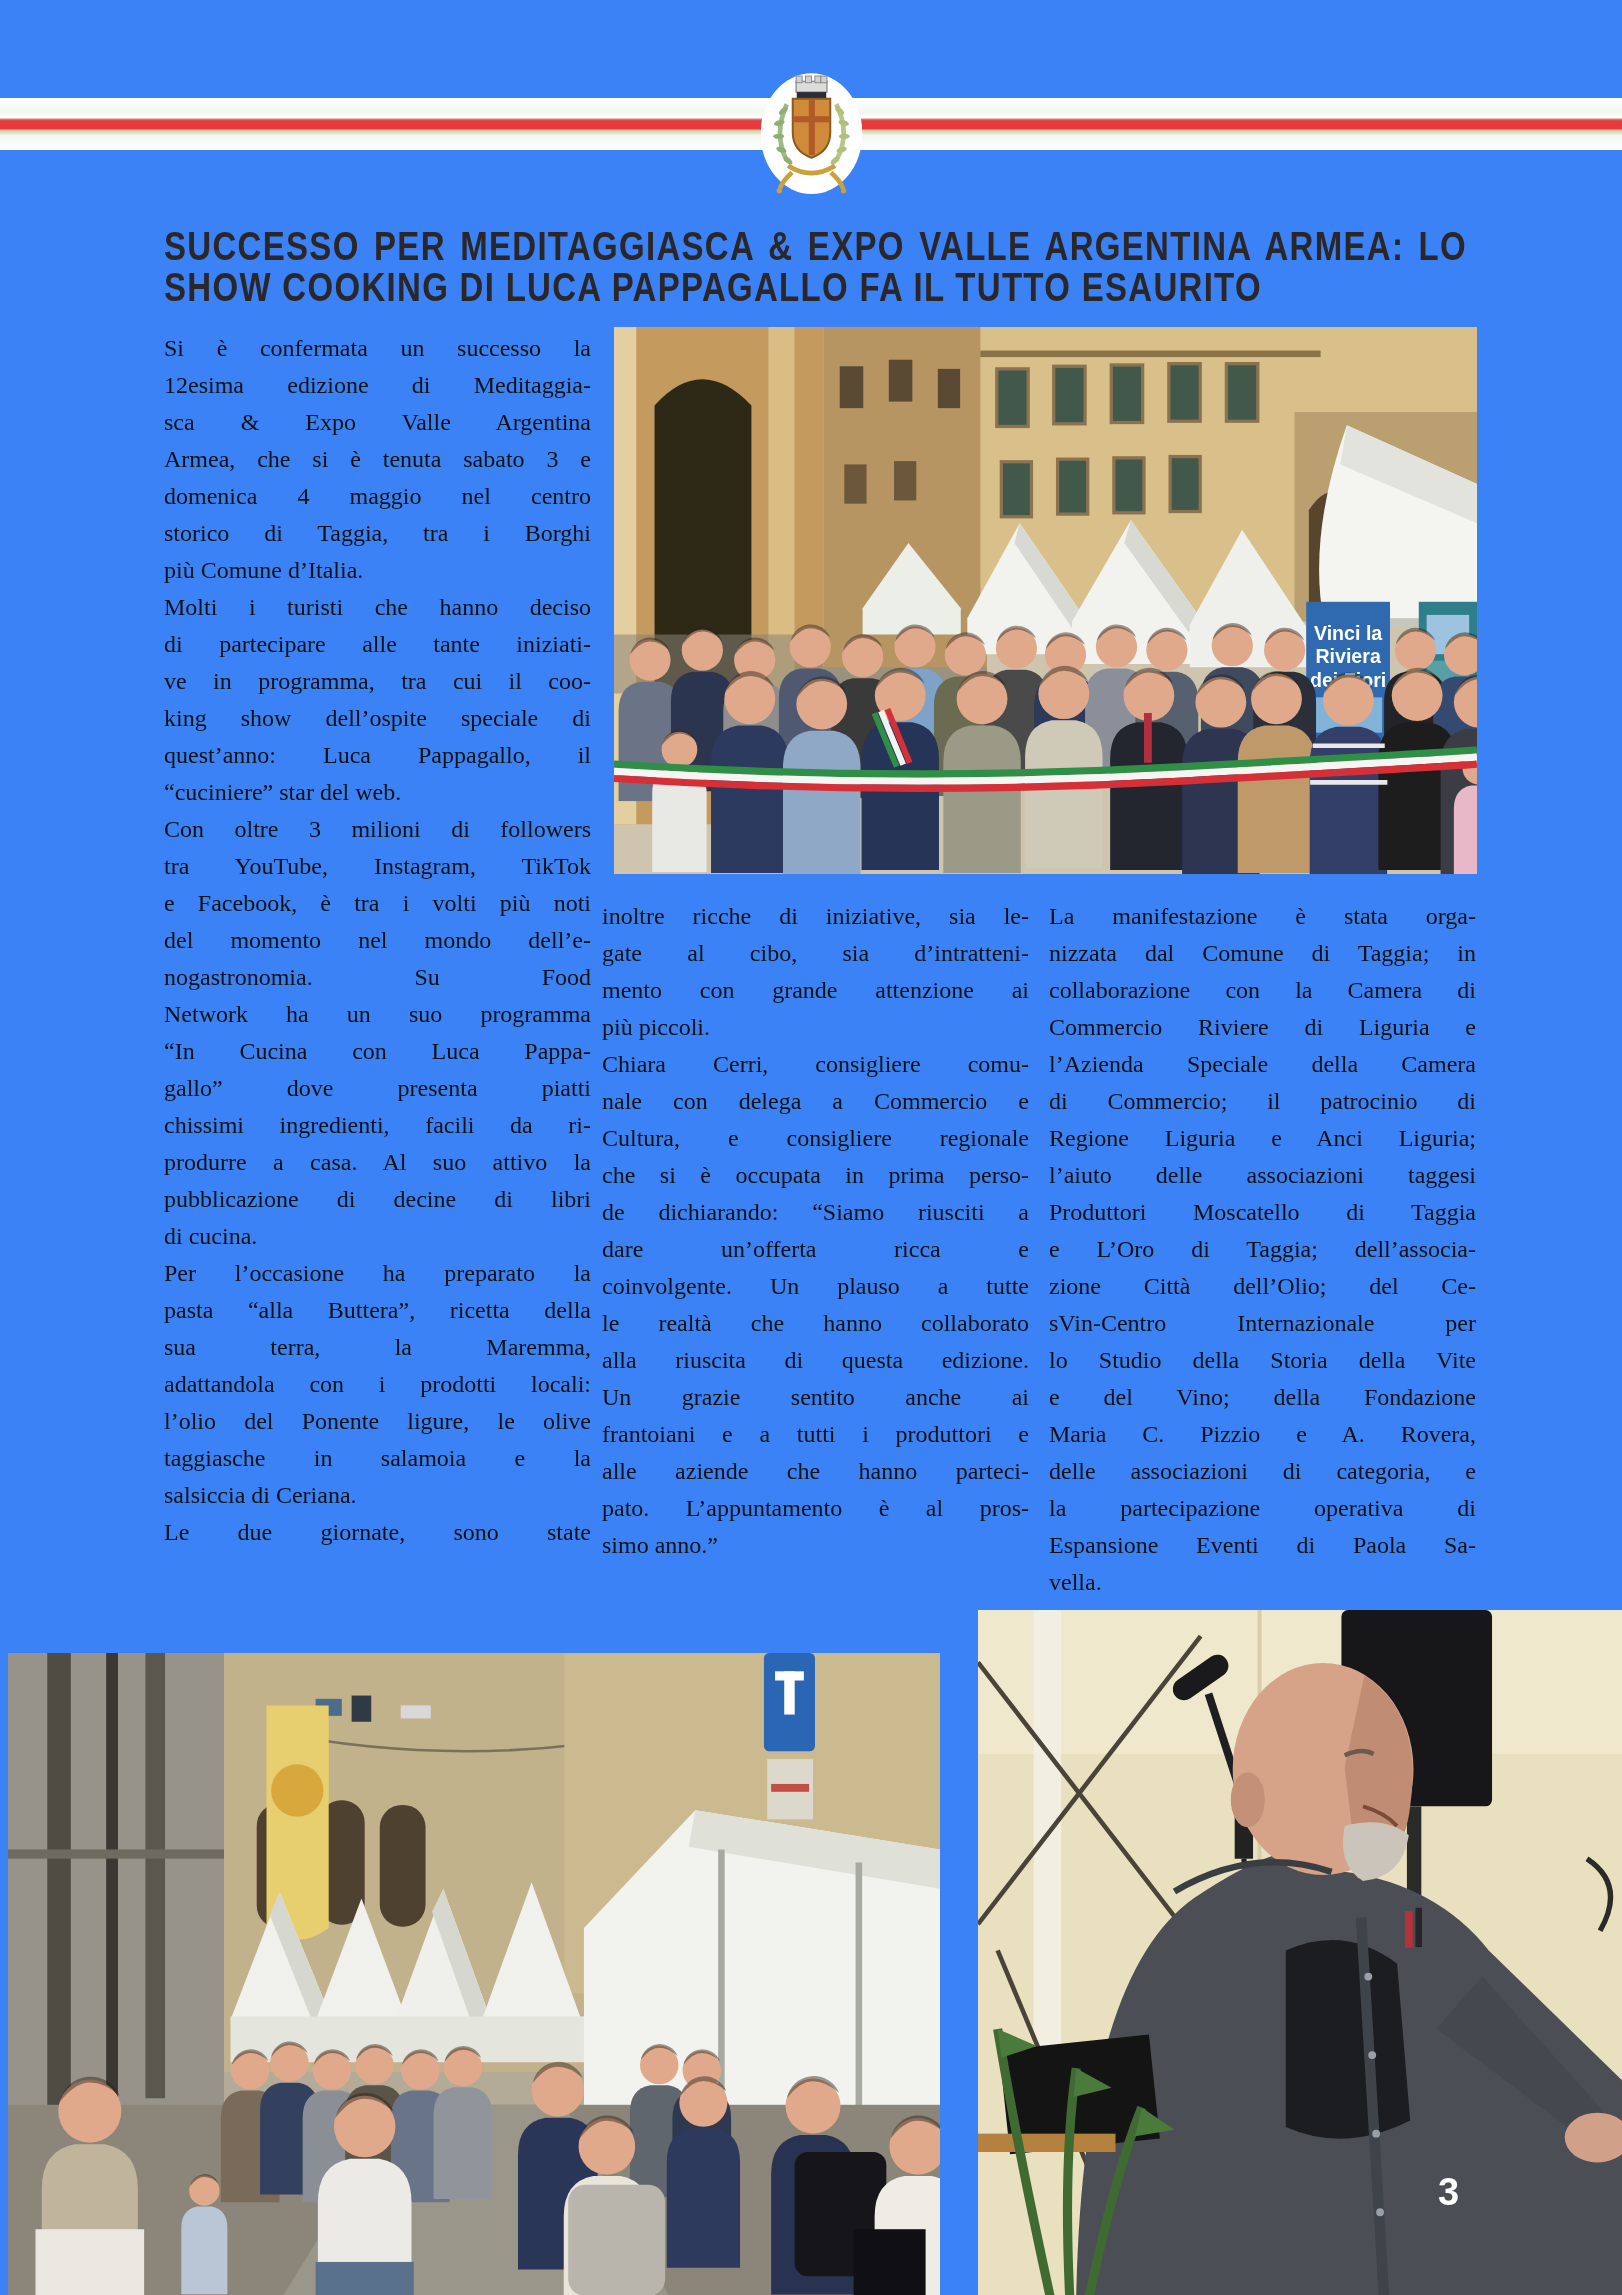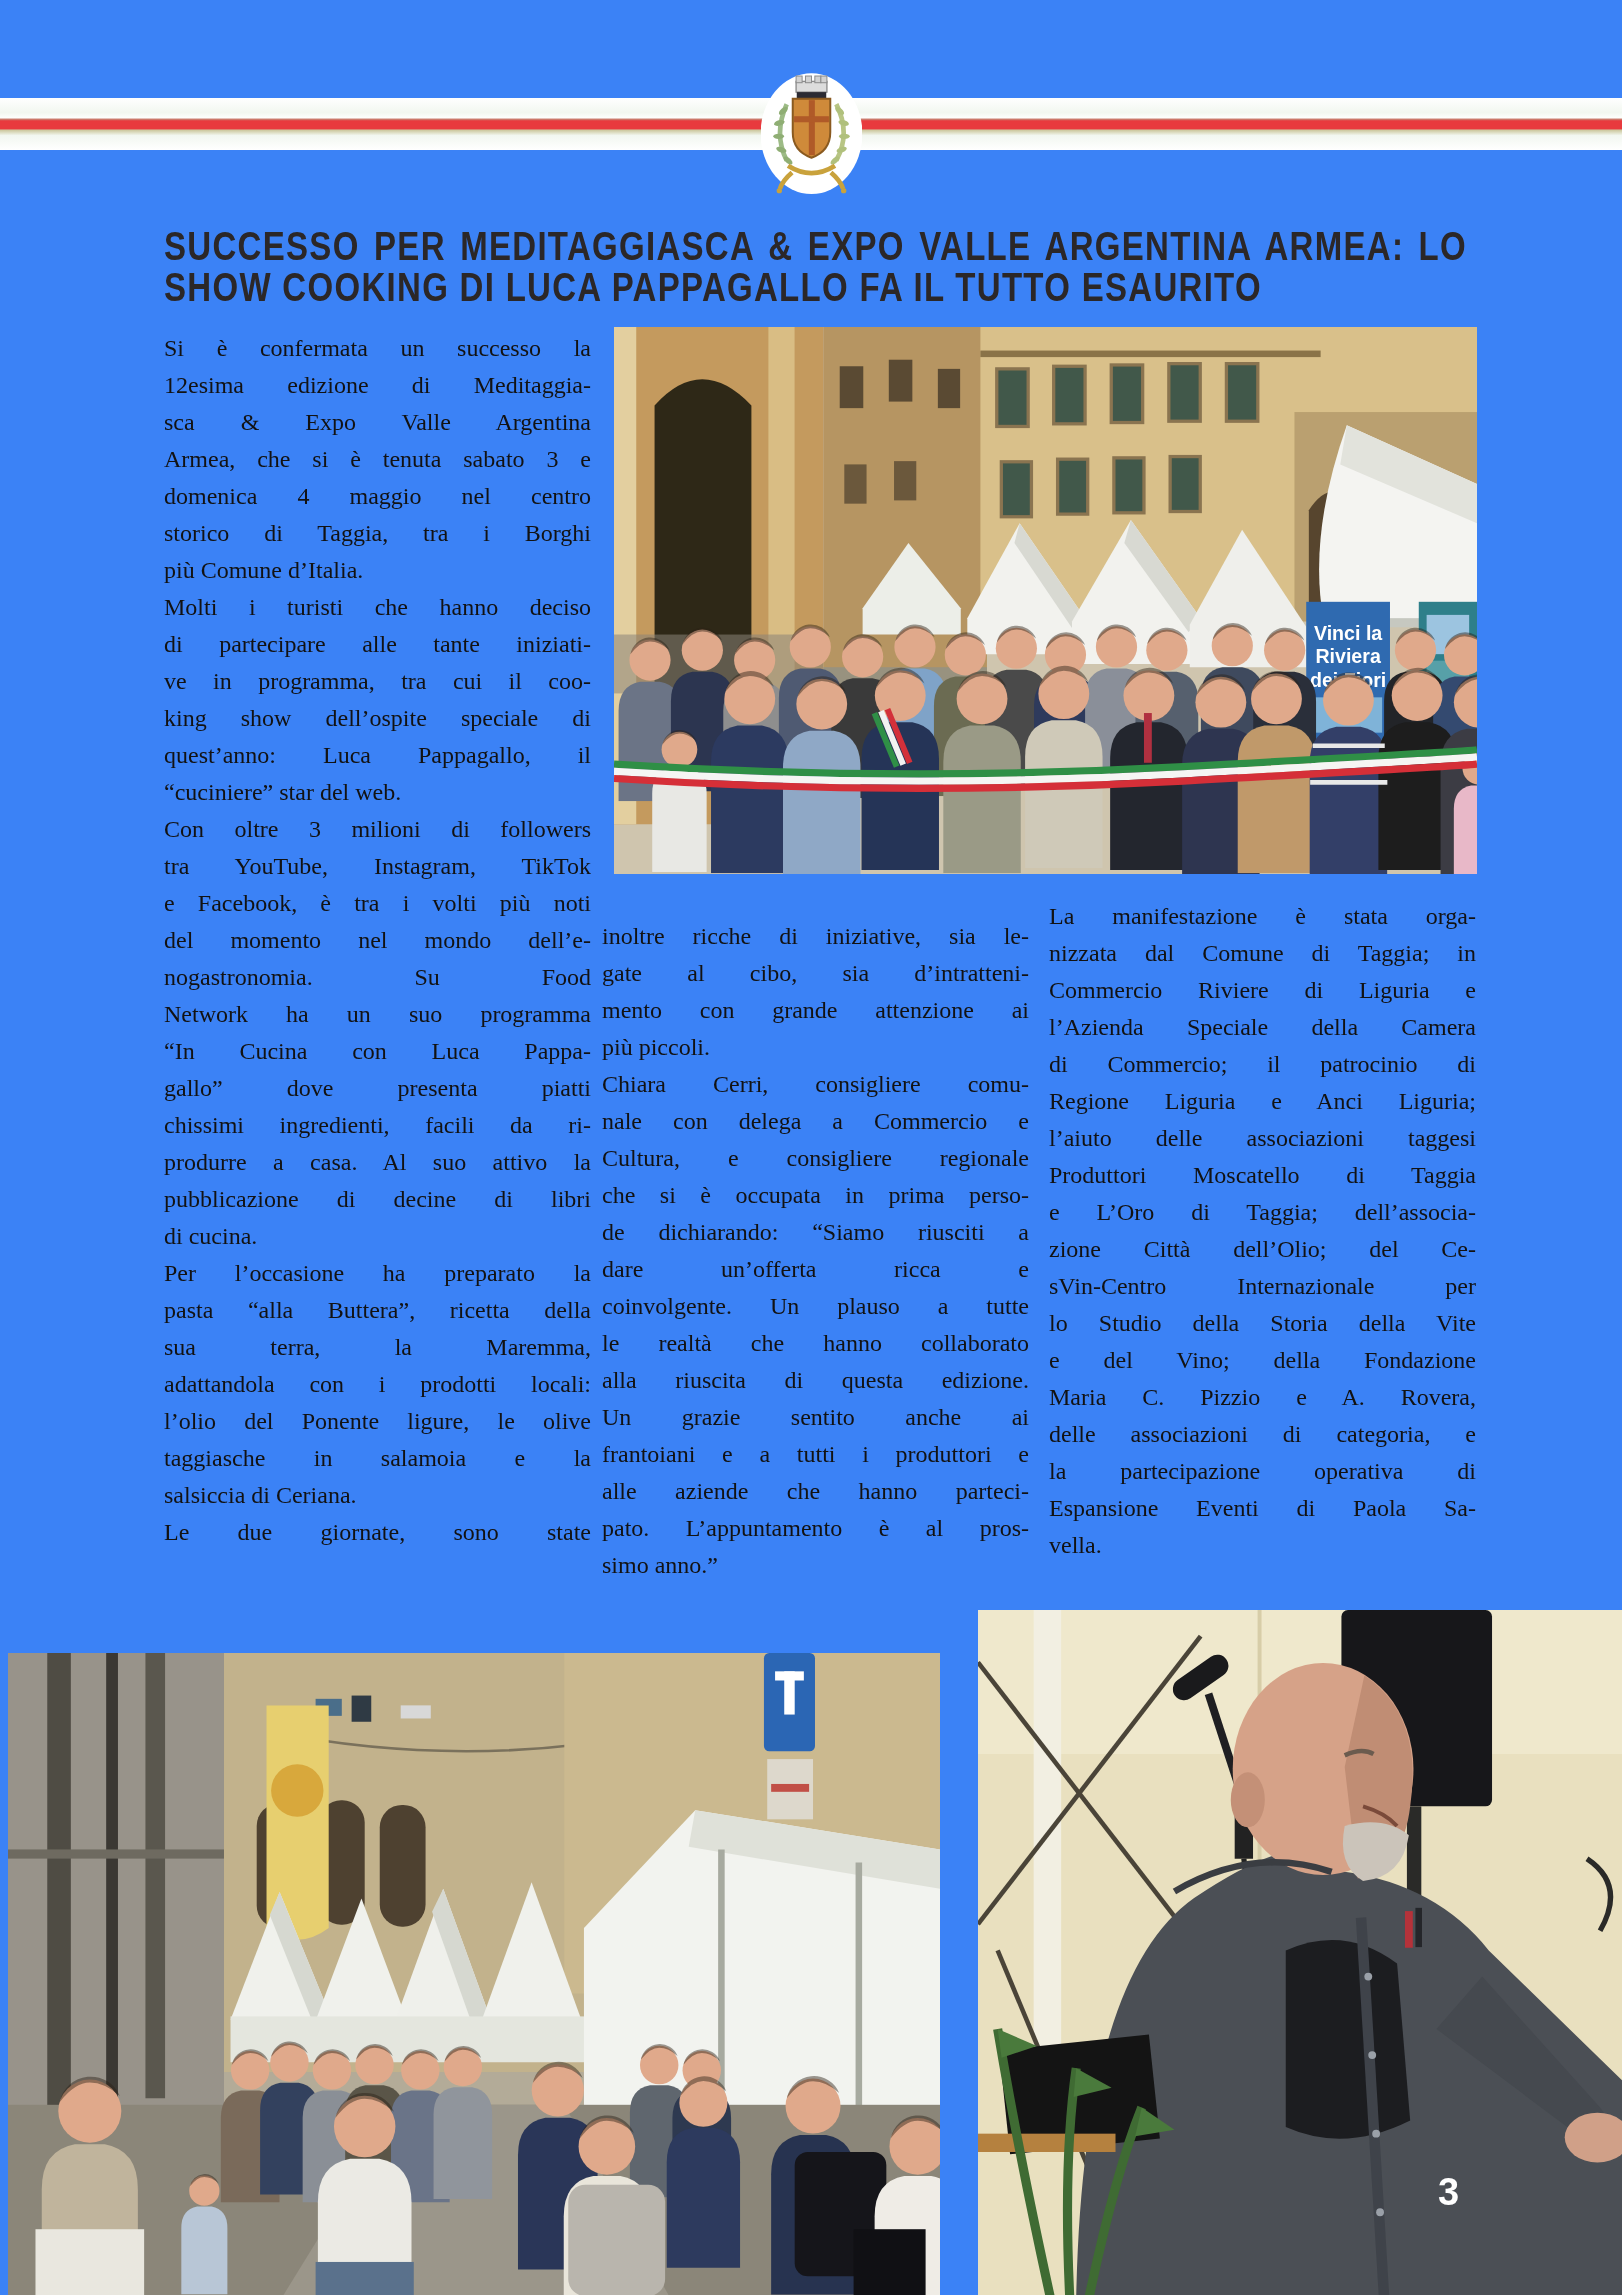--- a/index.html
+++ b/index.html
@@ -13,21 +13,21 @@
   .hl{position:absolute;left:164px;width:1303px;font-family:"Liberation Sans",sans-serif;
       font-weight:700;color:#2b2728;font-size:33px;line-height:34px;letter-spacing:1.3px;
       transform:scaleY(1.24);transform-origin:0 0;white-space:normal;}
   .hl1{top:225px;text-align:justify;text-align-last:justify;}
   .hl2{top:266px;text-align:left;}
   
   .col{position:absolute;width:427px;font-size:24px;line-height:37px;color:#121212;}
   .col .line{text-align:justify;text-align-last:justify;height:37px;overflow:visible;}
   .col .line.end{text-align-last:left;}
   #col1{left:164px;top:330px;}
-  #col2{left:602px;top:898px;margin-top:20px;}
+  #col2{left:602px;top:898px;}
   #col3{left:1049px;top:898px;}
   
   .photo{position:absolute;display:block;}
   #photoTop{left:614px;top:327px;width:863px;height:547px;}
   #photoStreet{left:7.9px;top:1653px;width:932px;height:643px;}
   #photoCook{left:978px;top:1610px;width:645px;height:686px;}
   .pageno{position:absolute;left:1438px;top:2171px;width:39px;
     font-family:"Liberation Sans",sans-serif;font-weight:800;font-size:38px;color:#ffffff;}
   svg{display:block;}
 </style>
@@ -264,20 +264,21 @@
       <div class="line">alla riuscita di questa edizione.</div>
       <div class="line">Un grazie sentito anche ai</div>
       <div class="line">frantoiani e a tutti i produttori e</div>
       <div class="line">alle aziende che hanno parteci-</div>
       <div class="line">pato. L’appuntamento è al pros-</div>
       <div class="line end">simo anno.”</div>
     </div>
   <div class="col" id="col3">
       <div class="line">La manifestazione è stata orga-</div>
       <div class="line">nizzata dal Comune di Taggia; in</div>
+      <div class="line">collaborazione con la Camera di</div>
       <div class="line">Commercio Riviere di Liguria e</div>
       <div class="line">l’Azienda Speciale della Camera</div>
       <div class="line">di Commercio; il patrocinio di</div>
       <div class="line">Regione Liguria e Anci Liguria;</div>
       <div class="line">l’aiuto delle associazioni taggesi</div>
       <div class="line">Produttori Moscatello di Taggia</div>
       <div class="line">e L’Oro di Taggia; dell’associa-</div>
       <div class="line">zione Città dell’Olio; del Ce-</div>
       <div class="line">sVin-Centro Internazionale per</div>
       <div class="line">lo Studio della Storia della Vite</div>

